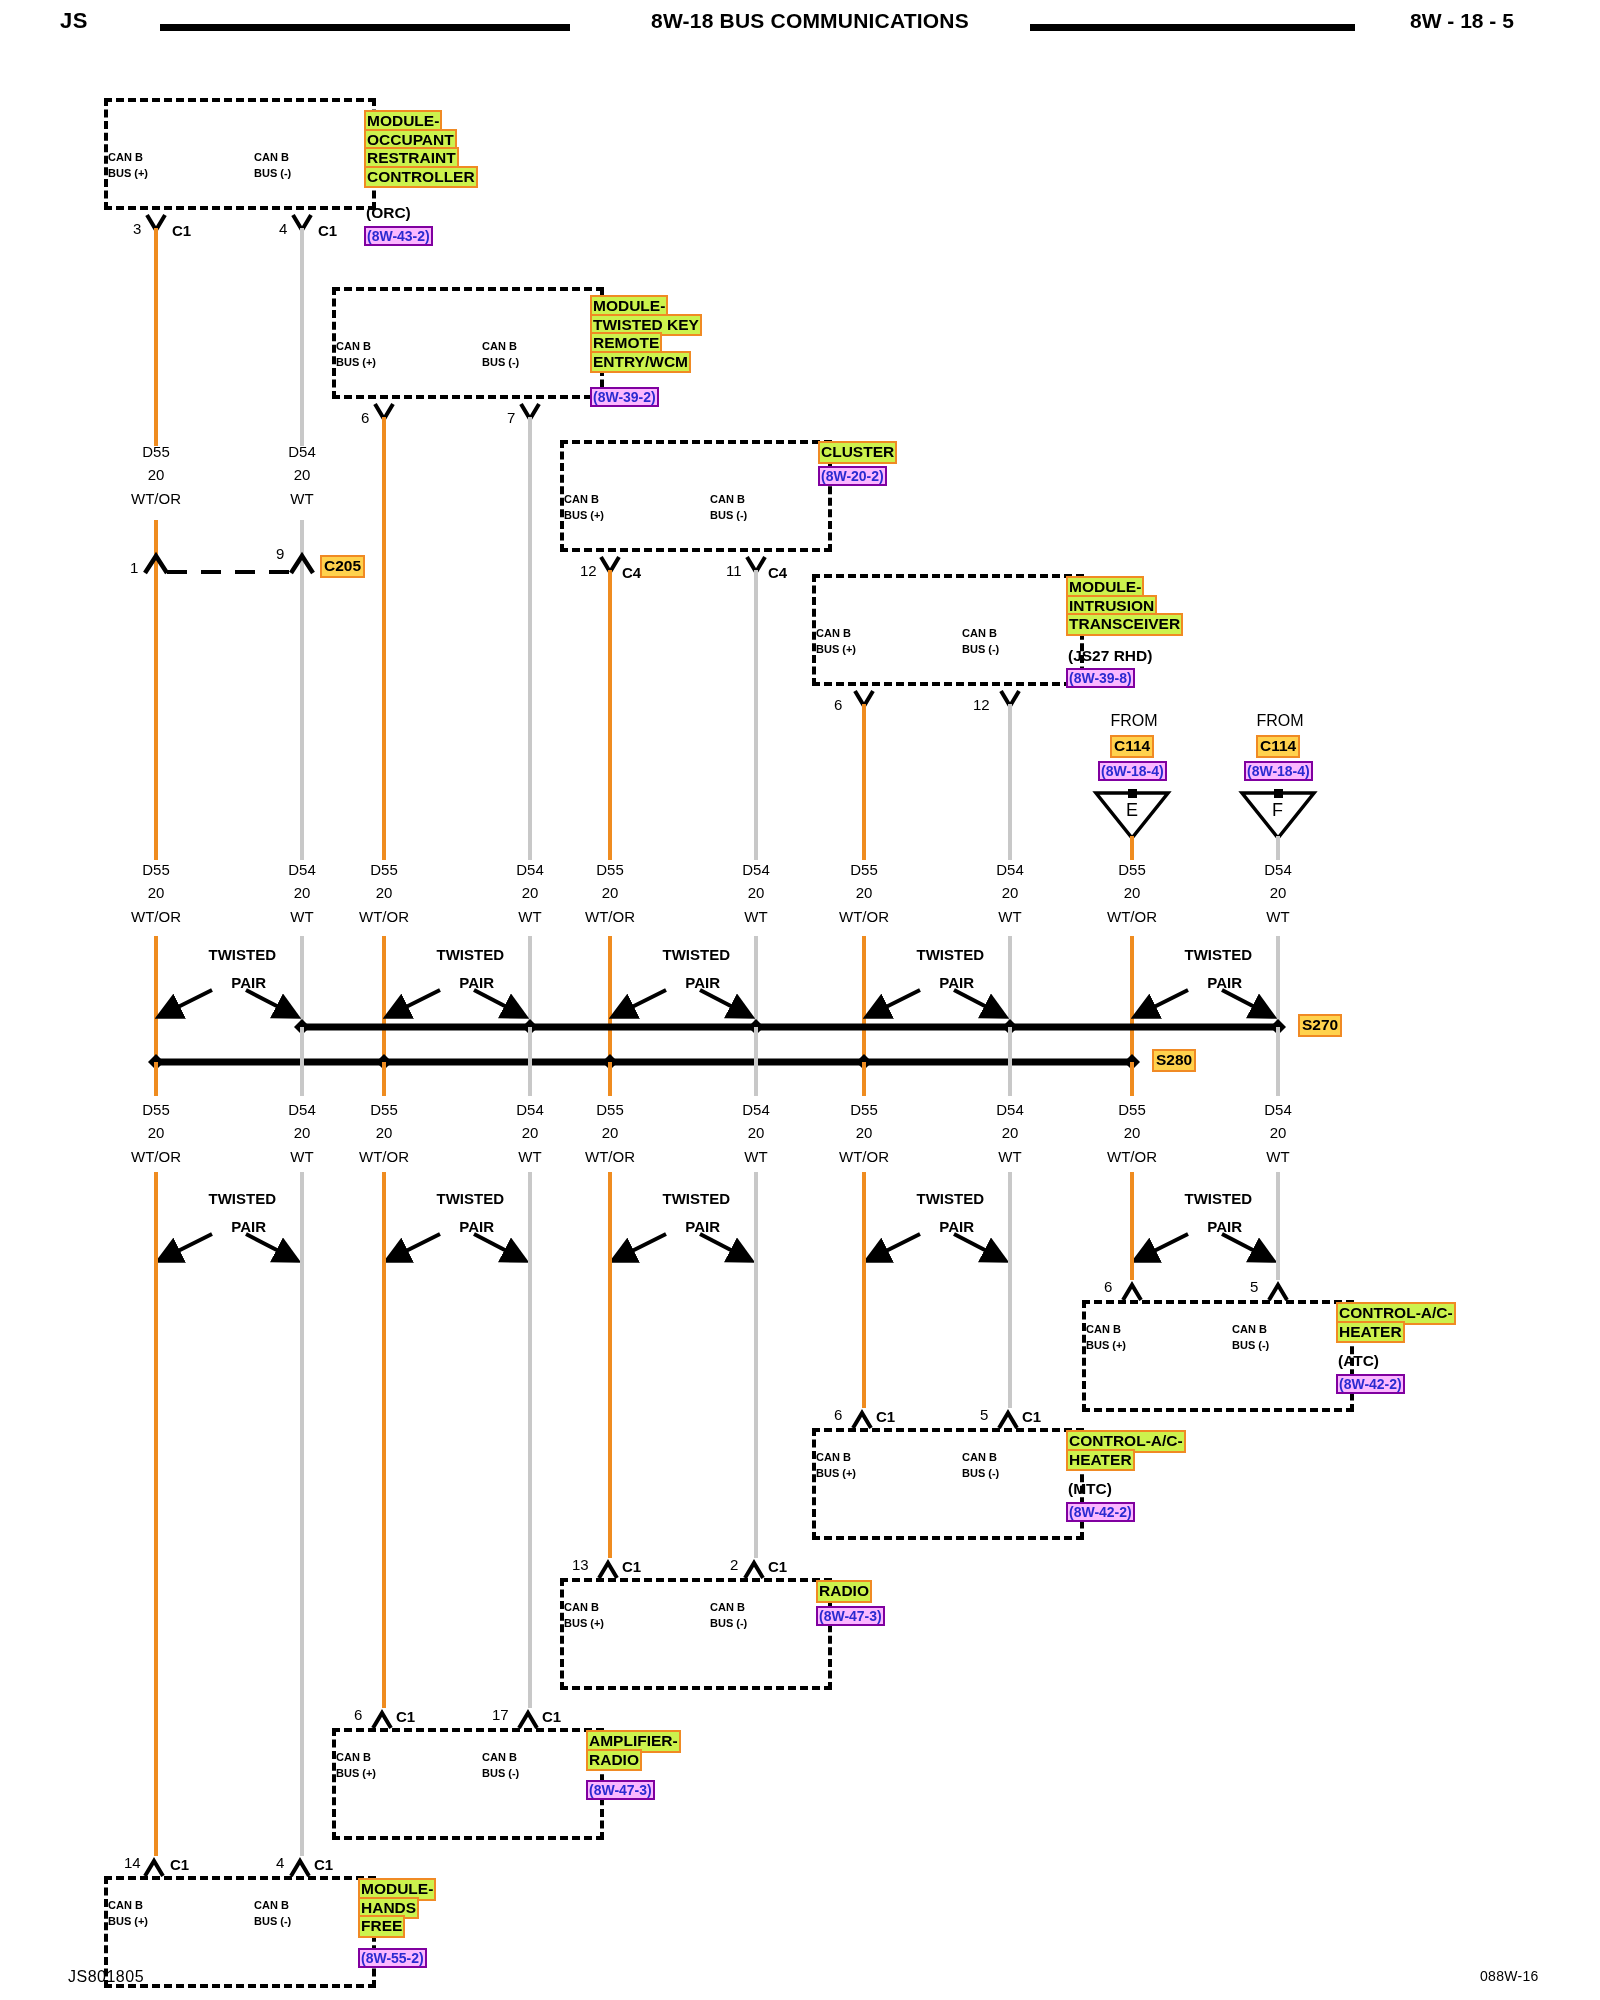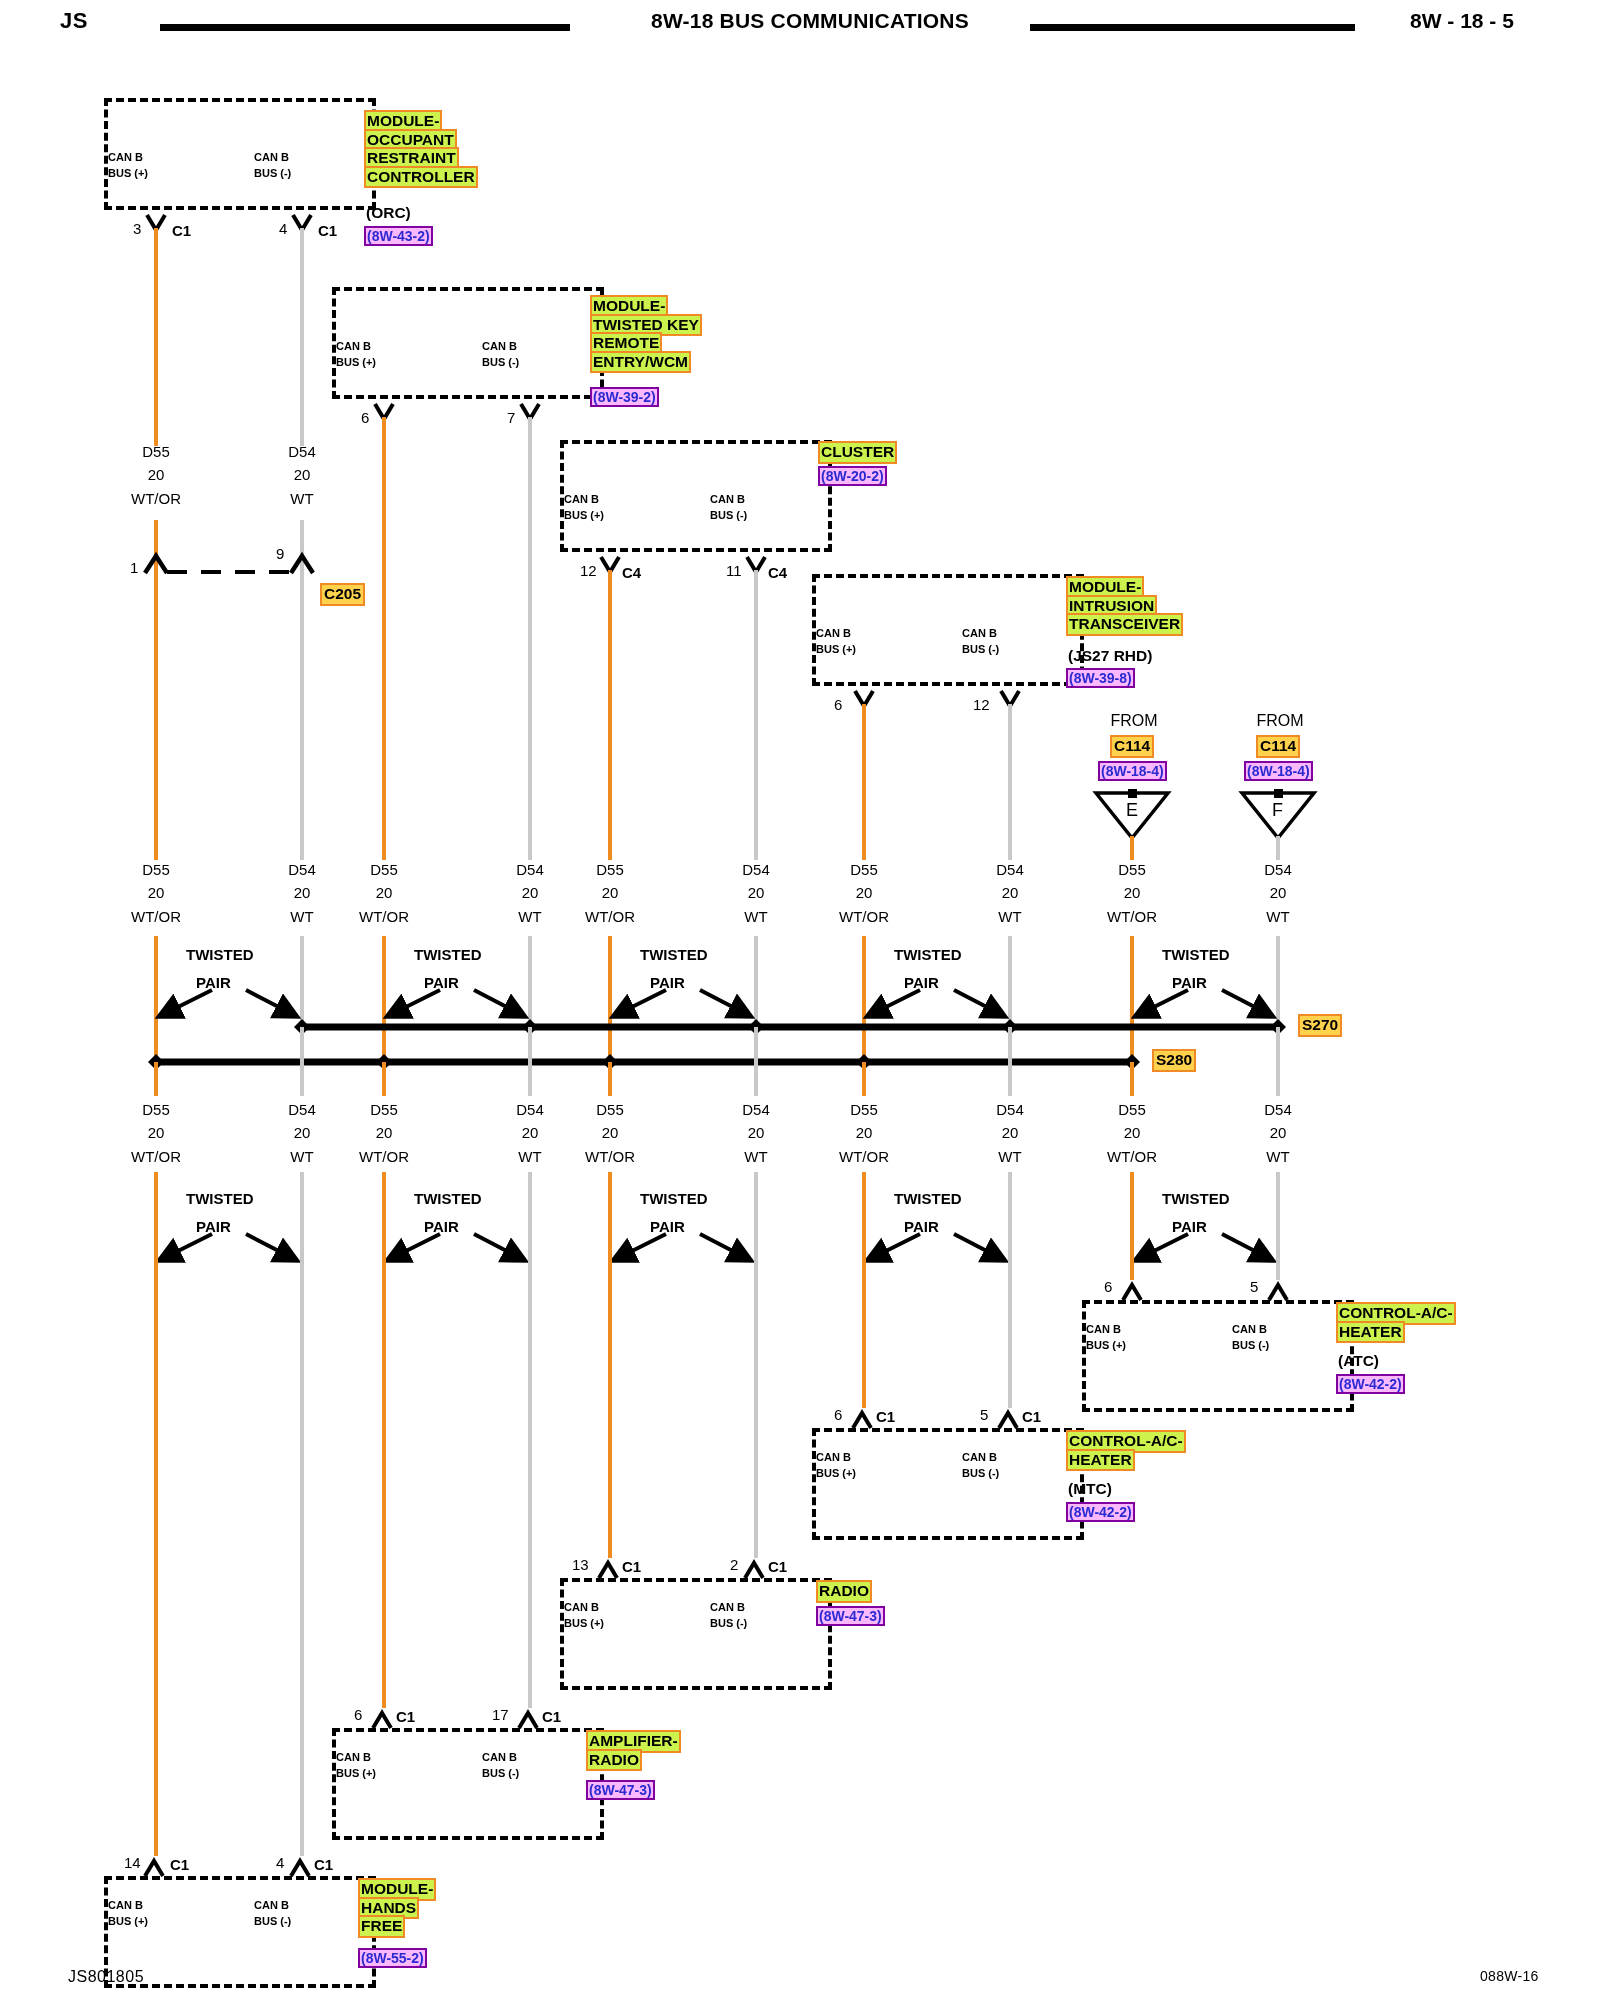--- a/index.html
+++ b/index.html
@@ -34,21 +34,21 @@
 
   
   .wire{position:absolute;width:4px;}
   .w-or{background:#ef8c20;}
   .w-wt{background:#c8c8c8;}
 
   
   .spec{position:absolute;font-size:15px;text-align:center;line-height:1.55;white-space:nowrap;}
 
   
-  .tp-txt{position:absolute;font-size:15px;font-weight:bold;text-align:left;white-space:nowrap;}
+  .tp-txt{position:absolute;font-size:15px;font-weight:bold;text-align:right;white-space:nowrap;}
   .pinnum{position:absolute;font-size:15px;white-space:nowrap;}
   .conn-id{position:absolute;font-size:15px;font-weight:bold;white-space:nowrap;}
   .from-txt{position:absolute;font-size:16px;text-align:center;white-space:nowrap;}
 
   svg{position:absolute;overflow:visible;}
 </style>
 </head>
 <body>
 
 <div id="header-bar">
@@ -190,21 +190,21 @@
 
 <div class="wire w-or" style="left:154px;top:520px;height:340px;"></div>
 <div class="wire w-wt" style="left:300px;top:520px;height:340px;"></div>
 <svg style="left:0;top:0;width:1600px;height:2000px;">
   <polyline points="145,573 156,556 167,573" fill="none" stroke="#000" stroke-width="4.5"></polyline>
   <polyline points="291,573 302,556 313,573" fill="none" stroke="#000" stroke-width="4.5"></polyline>
   <line x1="167" y1="572" x2="291" y2="572" stroke="#000" stroke-width="4" stroke-dasharray="20,14"></line>
 </svg>
 <div class="pinnum" style="left:130px;top:559px;">1</div>
 <div class="pinnum" style="left:276px;top:545px;">9</div>
-<div class="callout" style="left:322px;top:585px;border-radius:8px;">
+<div class="callout" style="left:322px;top:557px;border-radius:8px;">
   <span class="hl-orange">C205</span>
 </div>
 
 <div class="wire w-or" style="left:382px;top:417px;height:443px;"></div>
 <div class="wire w-wt" style="left:528px;top:417px;height:443px;"></div>
 
 <div class="wire w-or" style="left:608px;top:570px;height:290px;"></div>
 <div class="wire w-wt" style="left:754px;top:570px;height:290px;"></div>
 
 <div class="wire w-or" style="left:862px;top:704px;height:156px;"></div>

